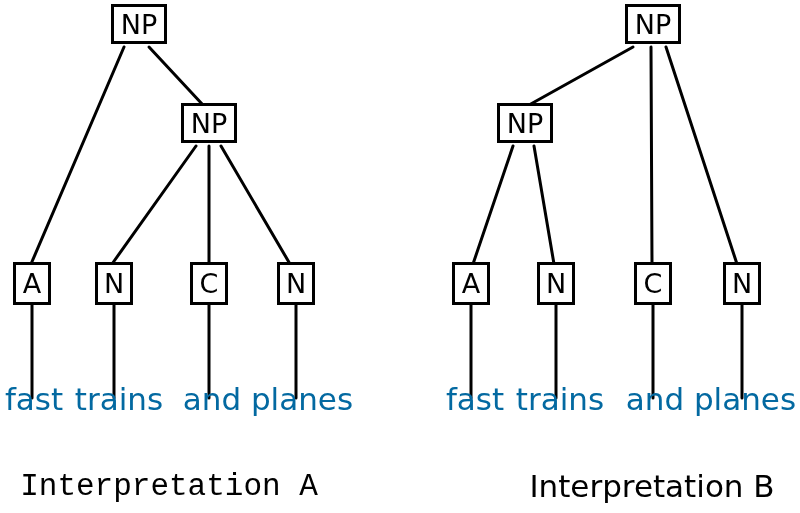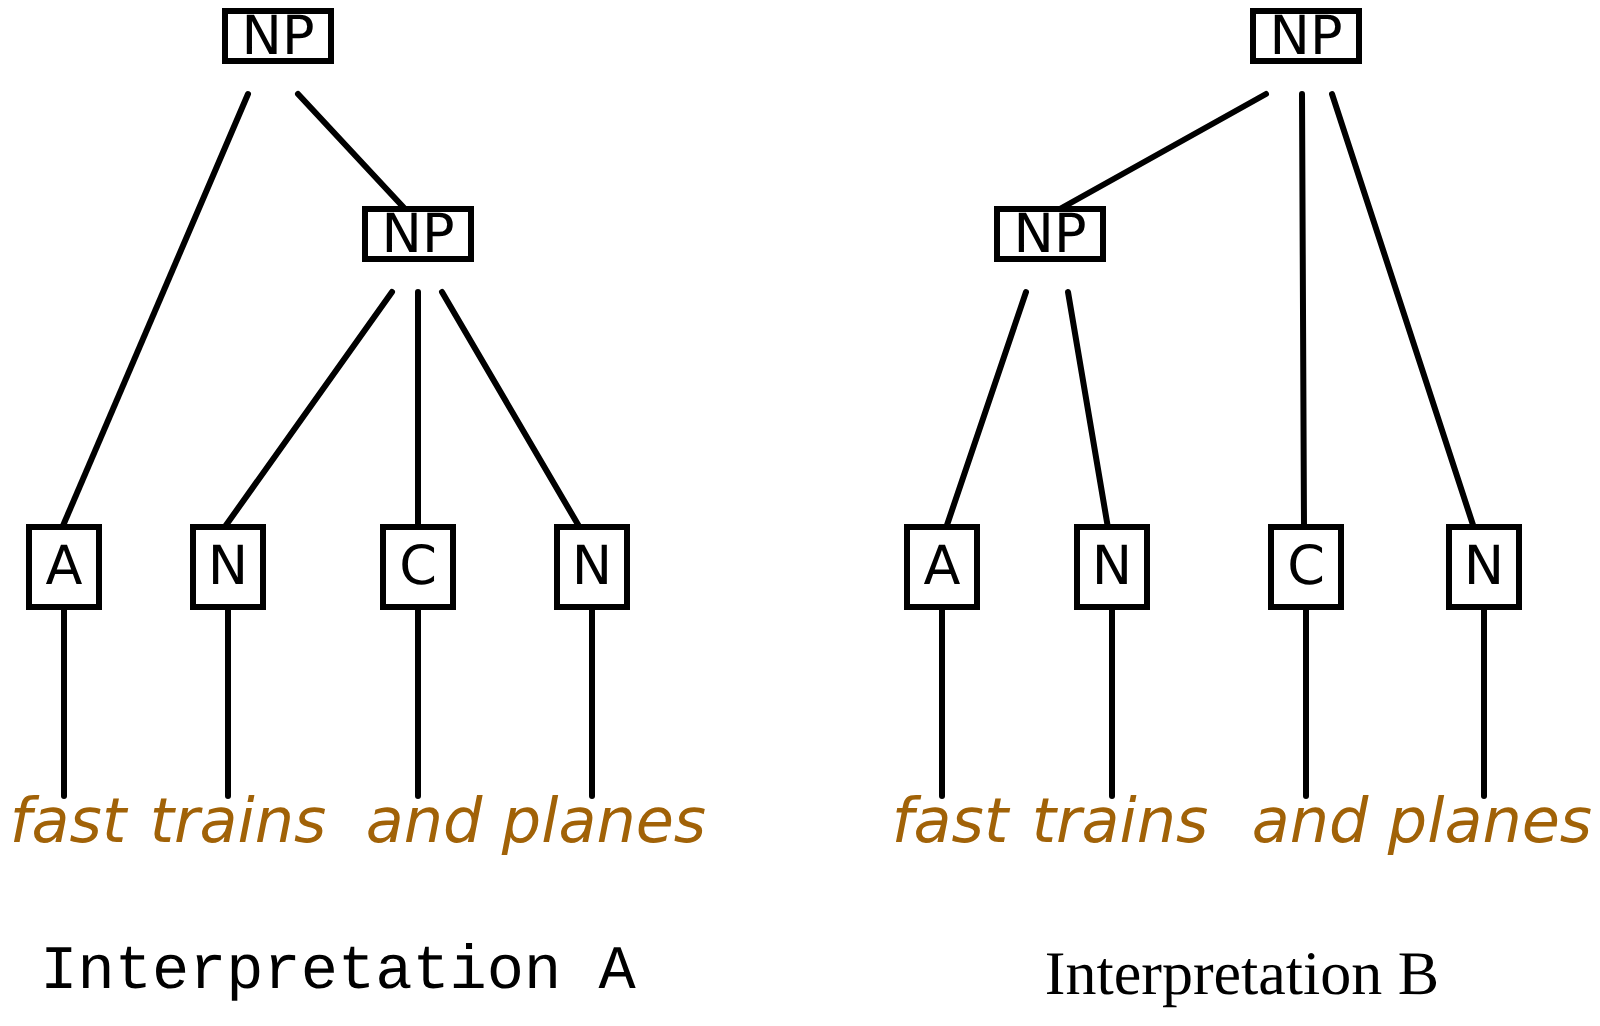--- a/index.html
+++ b/index.html
@@ -35,35 +35,34 @@
     background: #ffffff;
     display: flex;
     align-items: center;
     justify-content: center;
     font-size: 27px;
     line-height: 1;
     color: #000000;
   }
   .node.np {
     width: 56px;
-    height: 28px;
+    height: 40px;
   }
   .node.leaf {
     width: 38px;
     height: 43px;
   }
   .word {
     position: absolute;
-    top: 396px;
+    top: 384px;
     transform: translateX(-50%);
-    font-style: italic;
     font-size: 31px;
     line-height: 1;
     white-space: nowrap;
-    color: #a16207;
+    color: #0369a1;
   }
   .caption {
     position: absolute;
     top: 471px;
     transform: translateX(-50%);
     font-size: 31px;
     line-height: 1;
     white-space: nowrap;
     color: #000000;
   }
@@ -117,15 +116,15 @@
   <div class="node leaf" style="left:452px; top:262px;">A</div>
   <div class="node leaf" style="left:537px; top:262px;">N</div>
   <div class="node leaf" style="left:634px; top:262px;">C</div>
   <div class="node leaf" style="left:723px; top:262px;">N</div>
 
   <div class="word" style="left:475px;">fast</div>
   <div class="word" style="left:560px;">trains</div>
   <div class="word" style="left:655px;">and</div>
   <div class="word" style="left:745px;">planes</div>
 
-  <div class="caption" style="left:621px;font-family:Liberation Serif, serif;">Interpretation B</div>
+  <div class="caption" style="left:652px;">Interpretation B</div>
 
 </div>
 
 </body></html>

